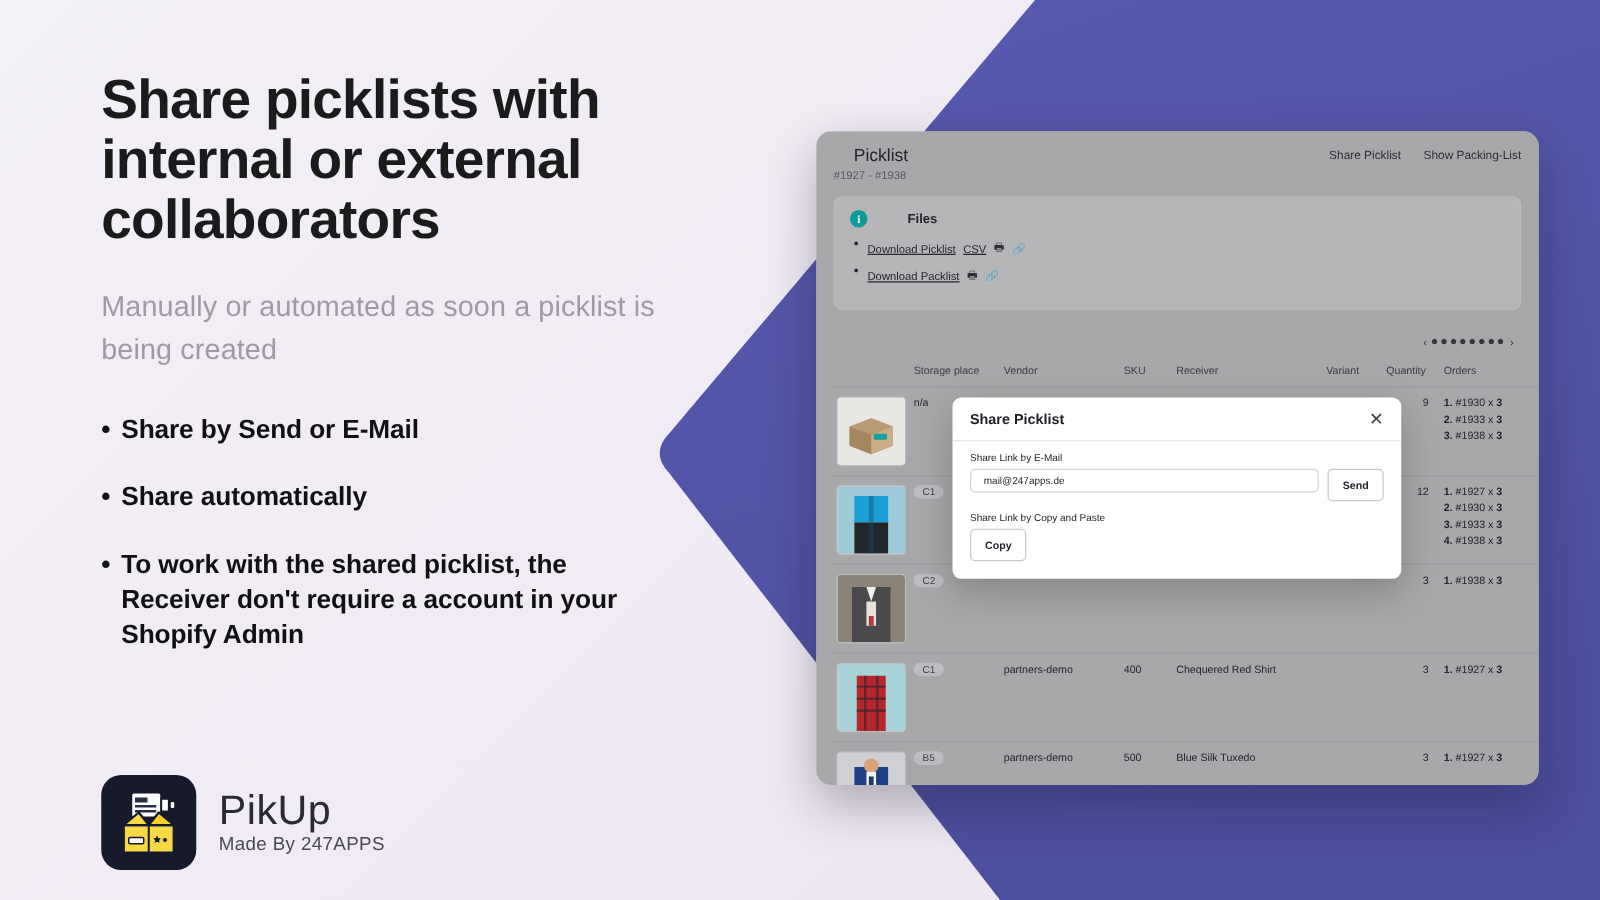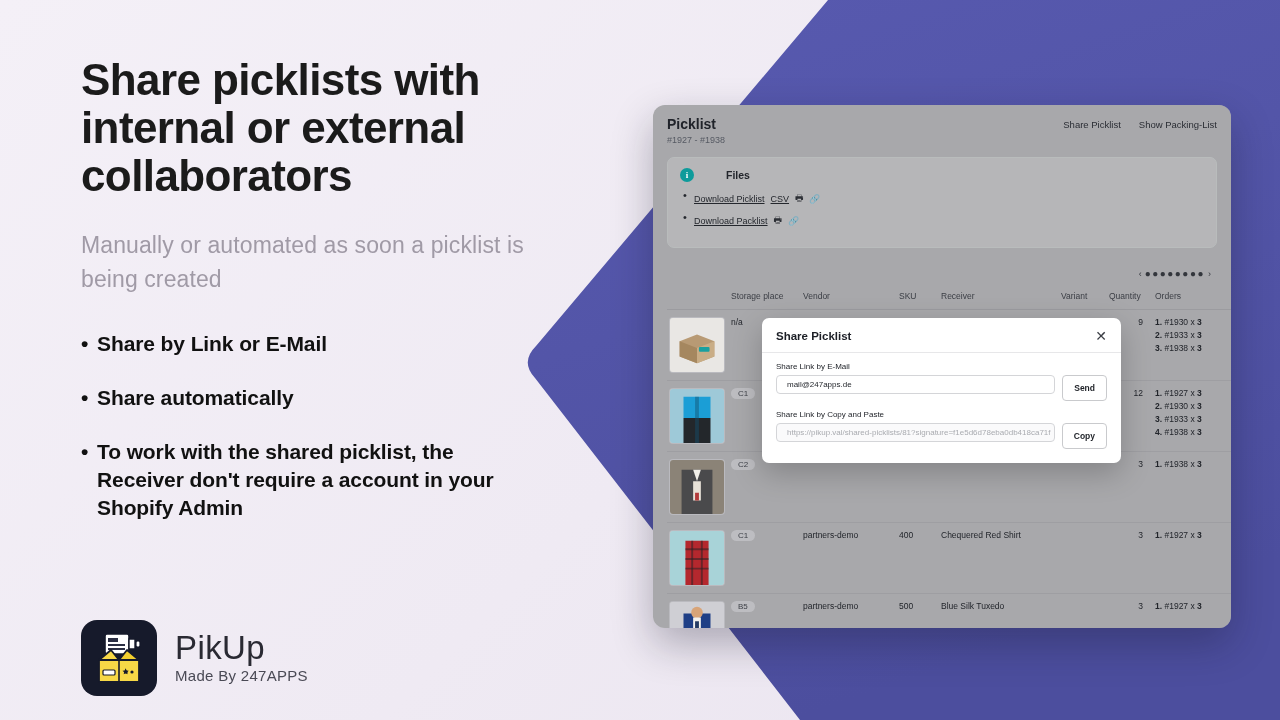--- a/index.html
+++ b/index.html
@@ -77,21 +77,21 @@
     z-index: 4;
   }
   #app-panel::after {
     content: ""; position: absolute; inset: 0;
     background: rgba(100,100,108,.42);
     pointer-events: none;
   }
   #app-inner { position: relative; z-index: 1; padding: 10px 14px; }
 
   .panel-head { display: flex; align-items: flex-start; justify-content: space-between; }
-  #panel-title { font-size: 14px; font-weight: 700; color: #20232a; line-height: 18px; }
+  #panel-title { font-size: 14px; font-weight: 400; color: #20232a; line-height: 18px; margin-left: 16px; }
   #panel-subtitle { font-size: 9px; color: #565a63; margin-top: 2px; }
   .panel-actions { display: flex; gap: 18px; padding-top: 4px; }
   .panel-action { font-size: 9.5px; color: #2a2d34; white-space: nowrap; }
 
   #files-card {
     margin-top: 12px; border: 1px solid #b9bcbc; border-radius: 7px;
     padding: 10px 12px 12px 12px; background: rgba(230,230,230,.22);
   }
   .files-head { display: flex; align-items: center; gap: 9px; }
   .info-icon {
@@ -207,21 +207,21 @@
   <path d="M 828 0 L 1280 0 L 1280 720 L 800 720 L 535 378
            Q 520 362 536 346 Z" fill="url(#pgrad)"></path>
 </svg>
 
 <div id="left-copy">
   <h1 id="headline">Share picklists with internal or external collaborators</h1>
   <p id="subhead">Manually or automated as soon a picklist is being created</p>
   <ul id="bullets">
     <li>
       <span class="dot">•</span>
-      <span class="txt">Share by Link or E-Mail</span>
+      <span class="txt">Share by Send or E-Mail</span>
     </li>
     <li>
       <span class="dot">•</span>
       <span class="txt">Share automatically</span>
     </li>
     <li>
       <span class="dot">•</span>
       <span class="txt">To work with the shared picklist, the Receiver don't require a account in your Shopify Admin</span>
     </li>
   </ul>
@@ -450,17 +450,16 @@
     <span id="modal-close">✕</span>
   </div>
   <div id="modal-body">
     <div class="field-label">Share Link by E-Mail</div>
     <div class="field-row">
       <div class="fld">mail@247apps.de</div>
       <div class="btn">Send</div>
     </div>
     <div class="field-label">Share Link by Copy and Paste</div>
     <div class="field-row">
-      <div class="fld muted">https://pikup.val/shared-picklists/81?signature=f1e5d6d78eba0db418ca71f</div>
       <div class="btn">Copy</div>
     </div>
   </div>
 </div>
 
 </body></html>

